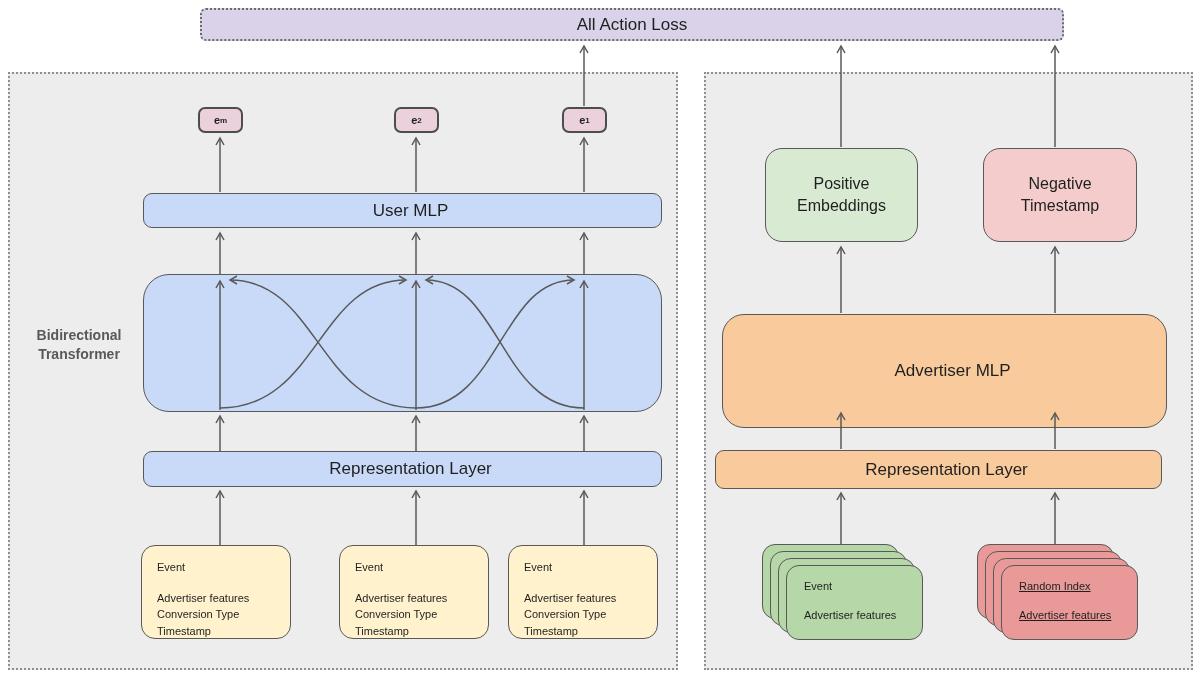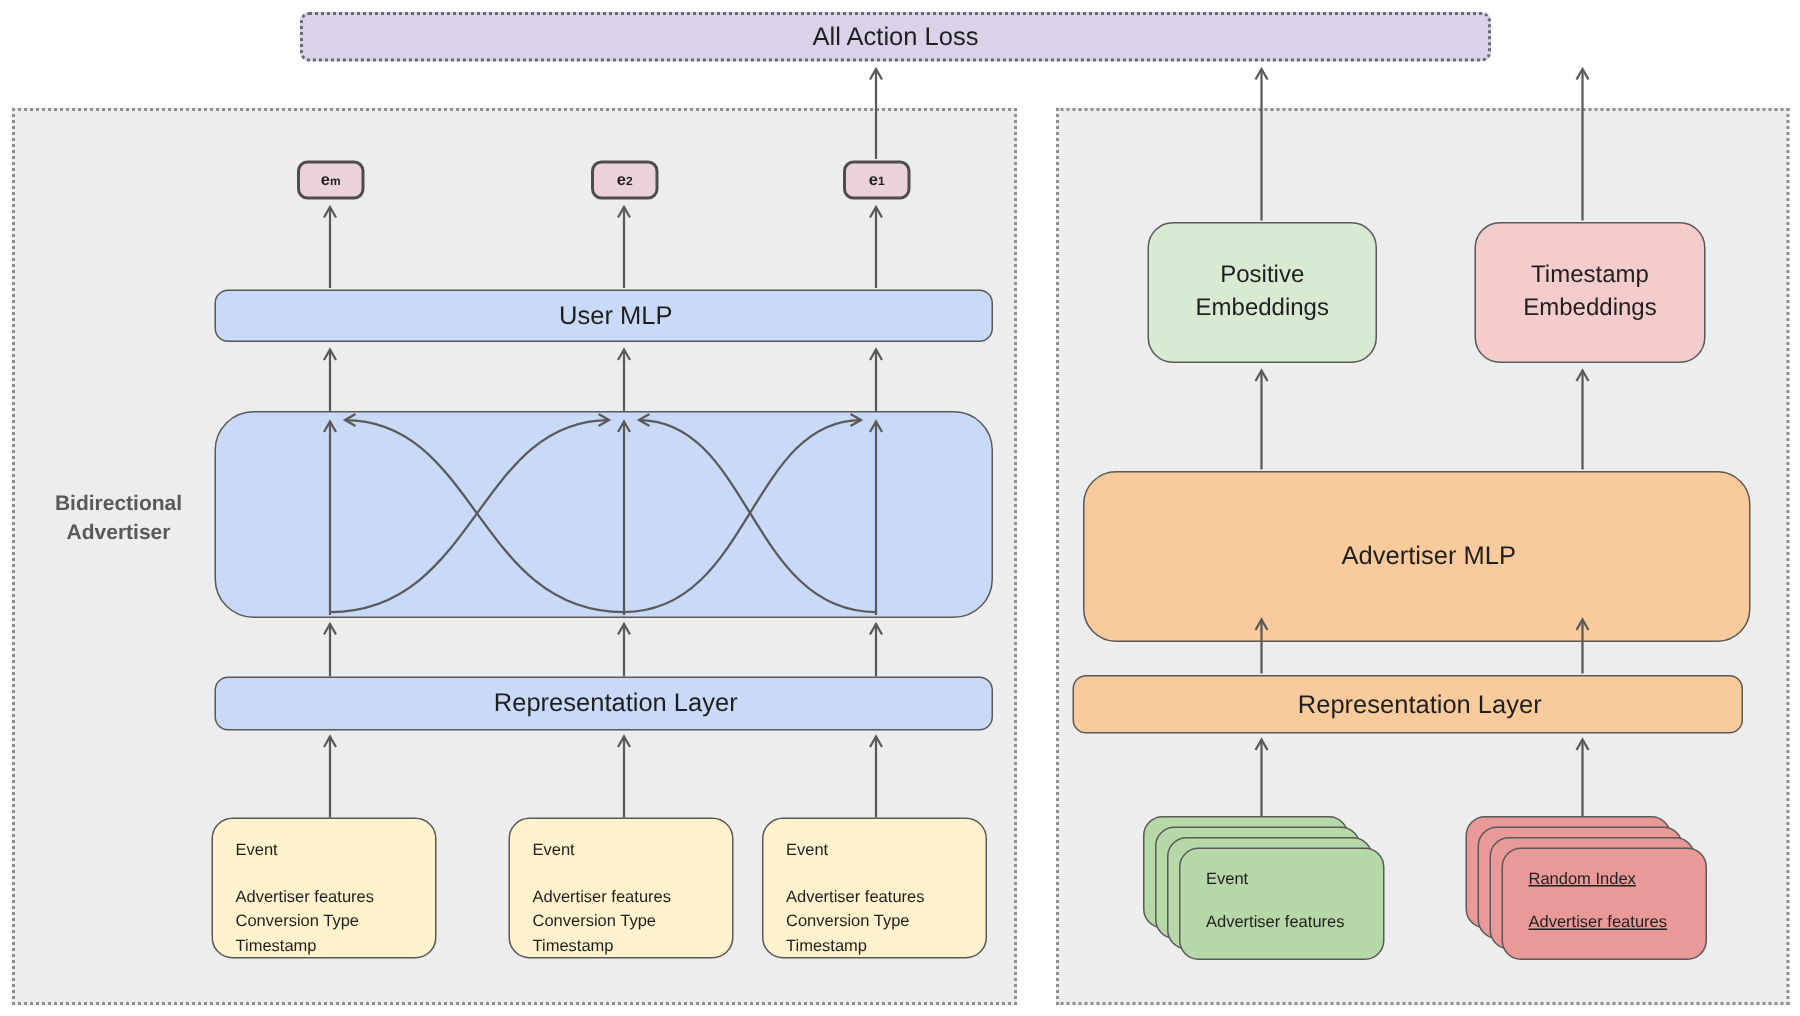--- a/index.html
+++ b/index.html
@@ -5,21 +5,21 @@
   html,body { margin:0; padding:0; background:#ffffff; }
   .canvas {
     position:relative; width:1200px; height:677px;
     font-family:"Liberation Sans", sans-serif;
     color:#1f1f1f; overflow:hidden; background:#ffffff;
   }
   .abs { position:absolute; box-sizing:border-box; }
 
   
   .loss-box {
-    left:200px; top:8px; width:794px; height:33px;
+    left:200px; top:8px; width:864px; height:33px;
     background:#d9d2e9; border:2px dotted #6b6b6b; border-radius:6px;
     display:flex; align-items:center; justify-content:center;
     font-size:17px;
   }
 
   
   .panel {
     background:#ededed; border:2px dotted #8f8f8f;
   }
   .panel-left  { left:8px;   top:72px; width:670px; height:598px; }
@@ -96,21 +96,21 @@
   <div class="abs ebox" style="left:562px;">
     <span>e</span>
       <sub>1</sub>
   </div>
 
   <div class="abs node blue lbl-lg user-mlp">
     <span>User MLP</span>
   </div>
 
   <div class="abs node blue transformer"></div>
-  <div class="abs bt-label">Bidirectional Advertiser</div>
+  <div class="abs bt-label">Bidirectional Transformer</div>
 
   <div class="abs node blue lbl-lg rep-left">
     <span>Representation Layer</span>
   </div>
 
   <div class="abs event-box" style="left:141px;">
     <div class="ev-title">Event</div>
     <div>Advertiser features</div>
     <div>Conversion Type</div>
     <div>Timestamp</div>
@@ -125,21 +125,21 @@
     <div class="ev-title">Event</div>
     <div>Advertiser features</div>
     <div>Conversion Type</div>
     <div>Timestamp</div>
   </div>
 
   <div class="abs node lbl-md pos-emb">
     <span>Positive Embeddings</span>
   </div>
   <div class="abs node lbl-md neg-emb">
-    <span>Timestamp Embeddings</span>
+    <span>Negative Timestamp</span>
   </div>
 
   <div class="abs node orange lbl-lg adv-mlp">
     <span>Advertiser MLP</span>
   </div>
 
   <div class="abs node orange lbl-lg rep-right">
     <span>Representation Layer</span>
   </div>
 

